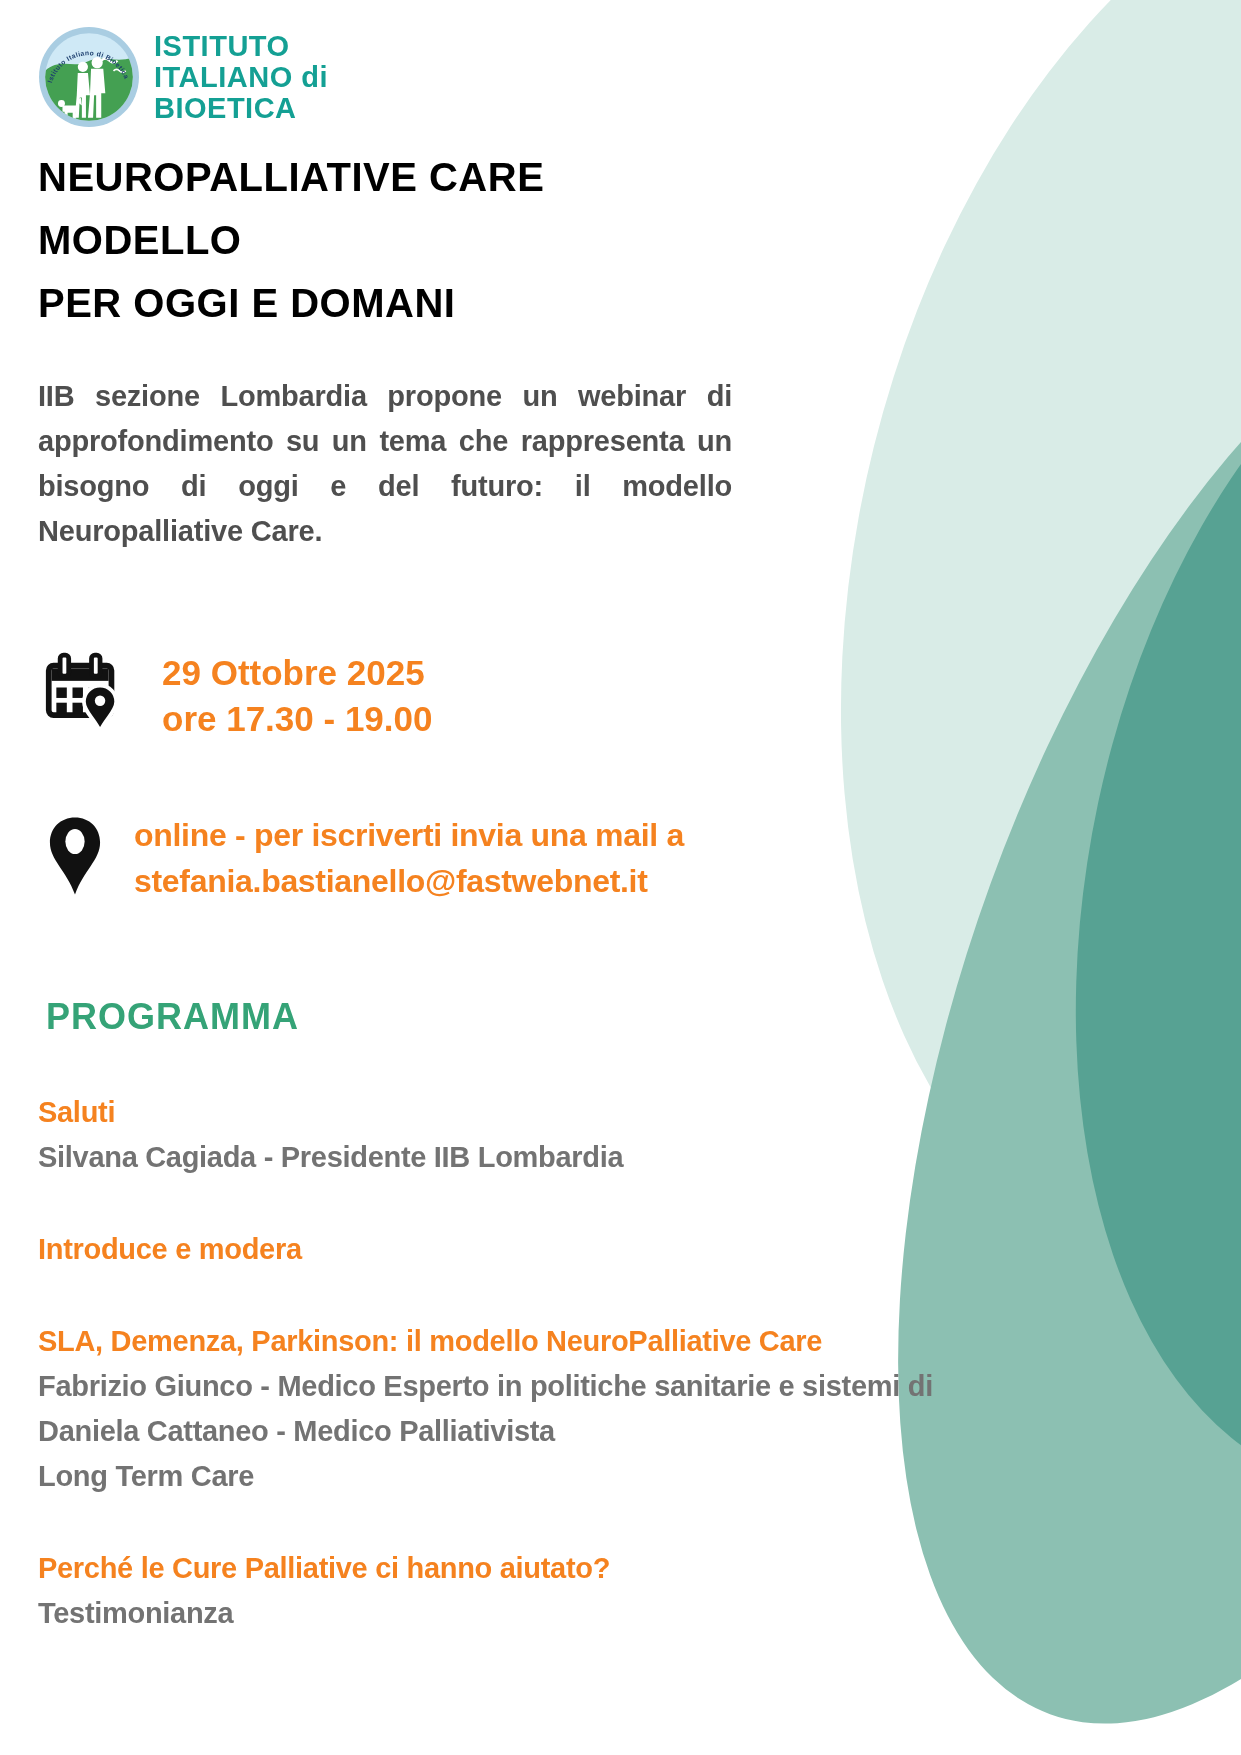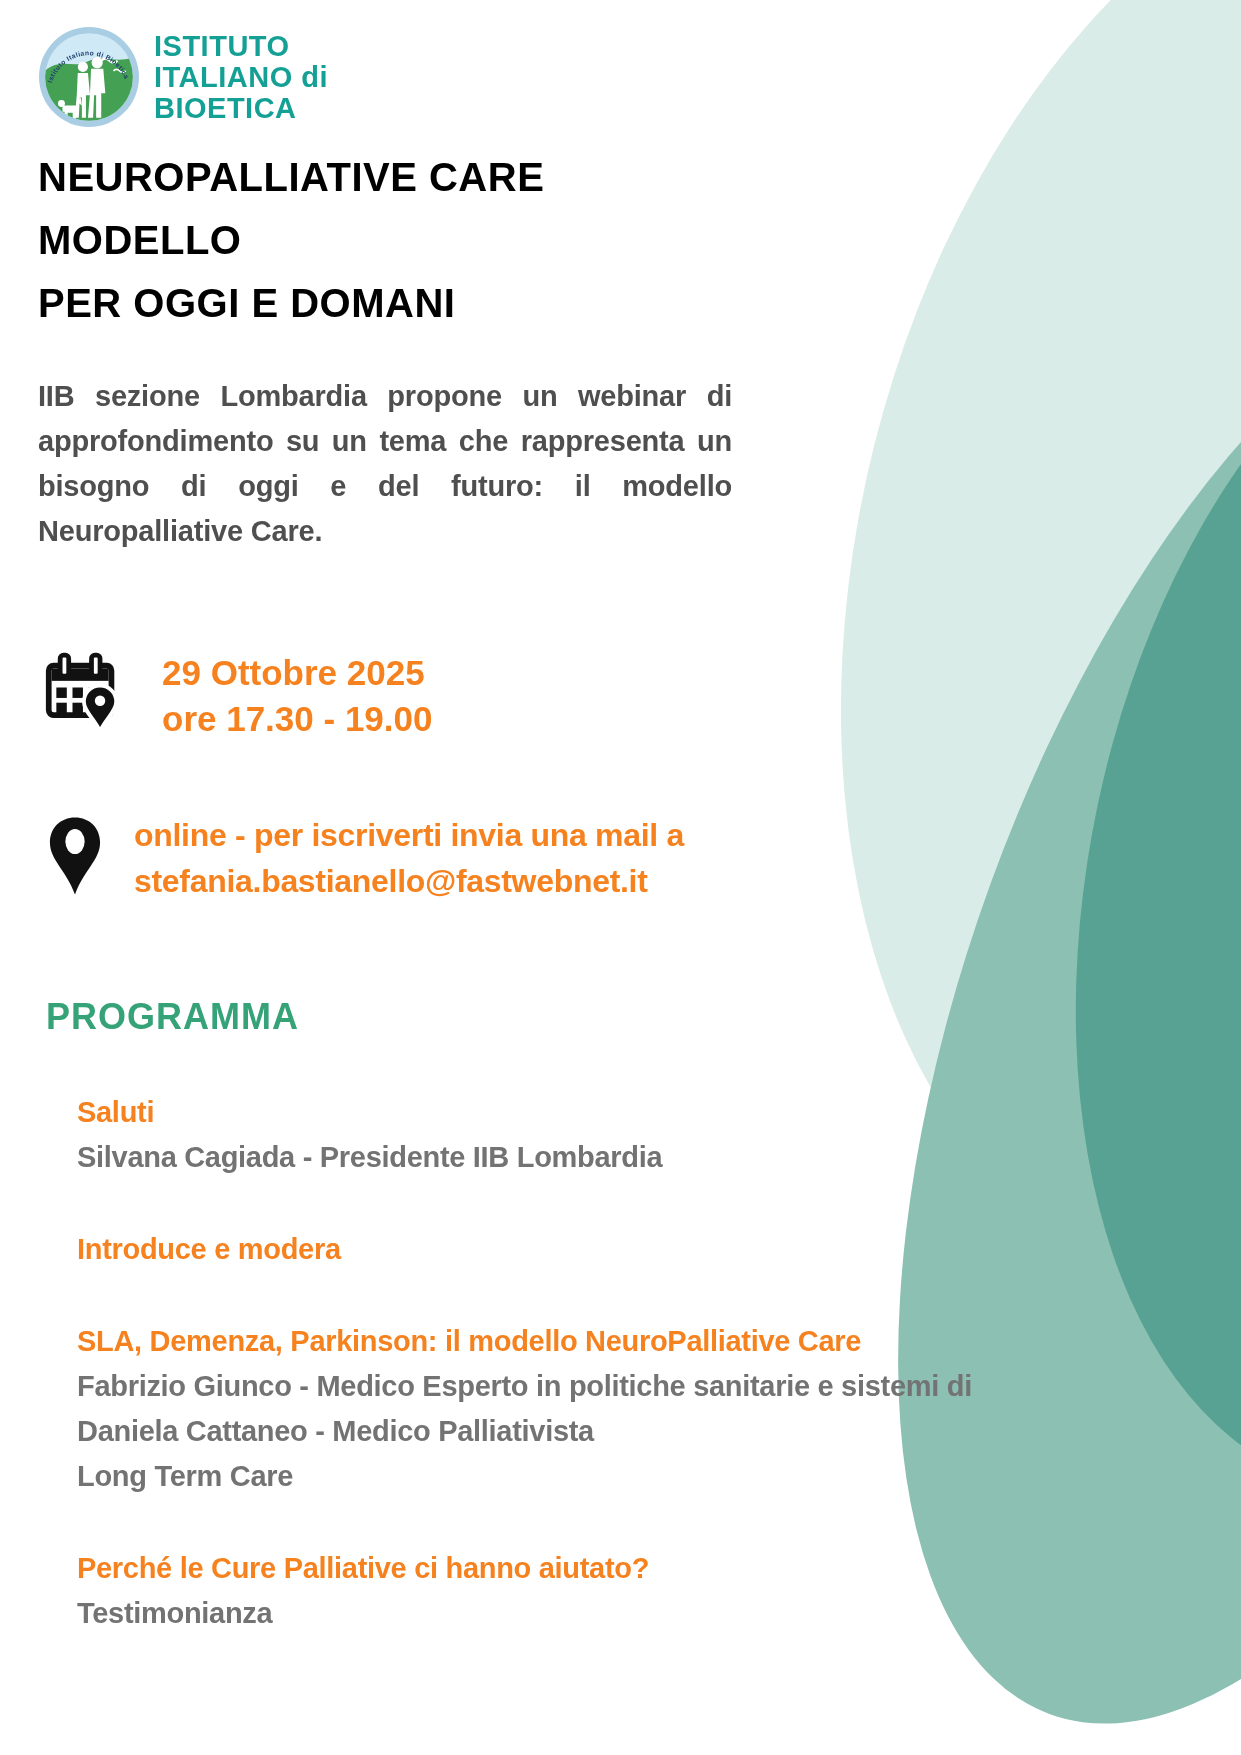--- a/index.html
+++ b/index.html
@@ -19,21 +19,21 @@
   .when-row{position:absolute;left:44px;top:646px;display:flex;align-items:flex-start;gap:42px;}
   .cal-icon{width:76px;height:90px;margin-top:6px;}
   .when-text{color:#f5821f;font-weight:700;font-size:35px;line-height:46px;padding-top:4px;}
 
   .where-row{position:absolute;left:48px;top:806px;display:flex;align-items:flex-start;gap:32px;}
   .pin-icon{width:54px;height:100px;}
   .where-text{color:#f5821f;font-weight:700;font-size:32px;line-height:46px;padding-top:6px;letter-spacing:-.3px;}
 
   .programma{position:absolute;left:46px;top:996px;color:#35a377;font-weight:700;font-size:36px;letter-spacing:1px;}
 
-  .program{position:absolute;left:38px;top:1090px;width:980px;margin-left:39px;}
+  .program{position:absolute;left:38px;top:1090px;width:980px;}
   .prog-item{margin-bottom:47px;}
   .prog-title{color:#f5821f;font-weight:700;font-size:29px;line-height:45px;letter-spacing:-.3px;}
   .prog-line{color:#737373;font-weight:700;font-size:29px;line-height:45px;letter-spacing:-.3px;}
 </style>
 </head>
 <body>
 
 <div class="page">
 
   <svg class="bg" viewBox="0 0 1241 1755" xmlns="http://www.w3.org/2000/svg" aria-hidden="true">

